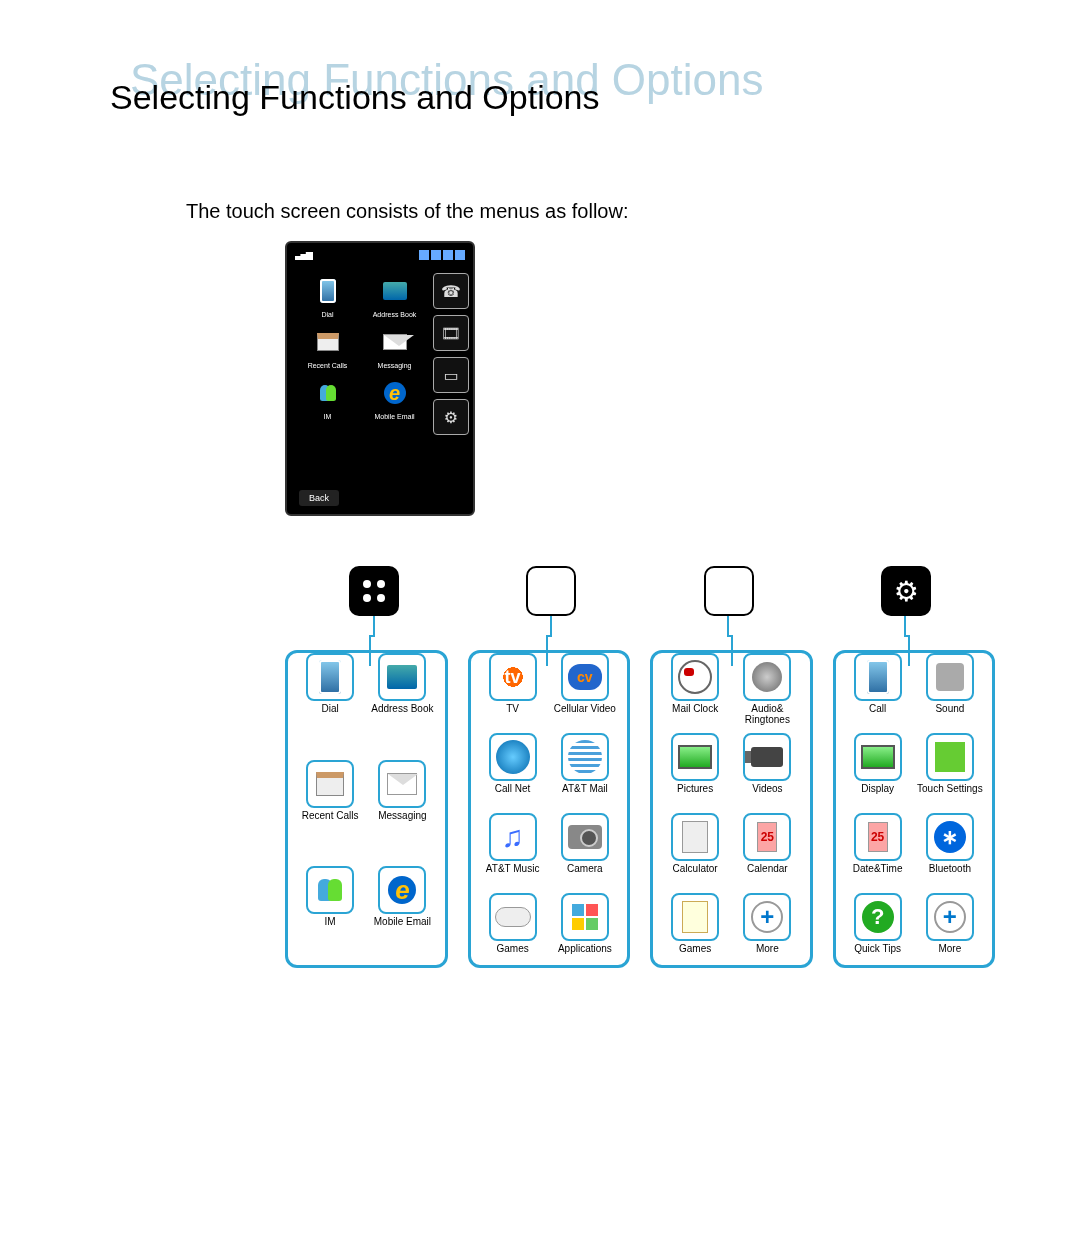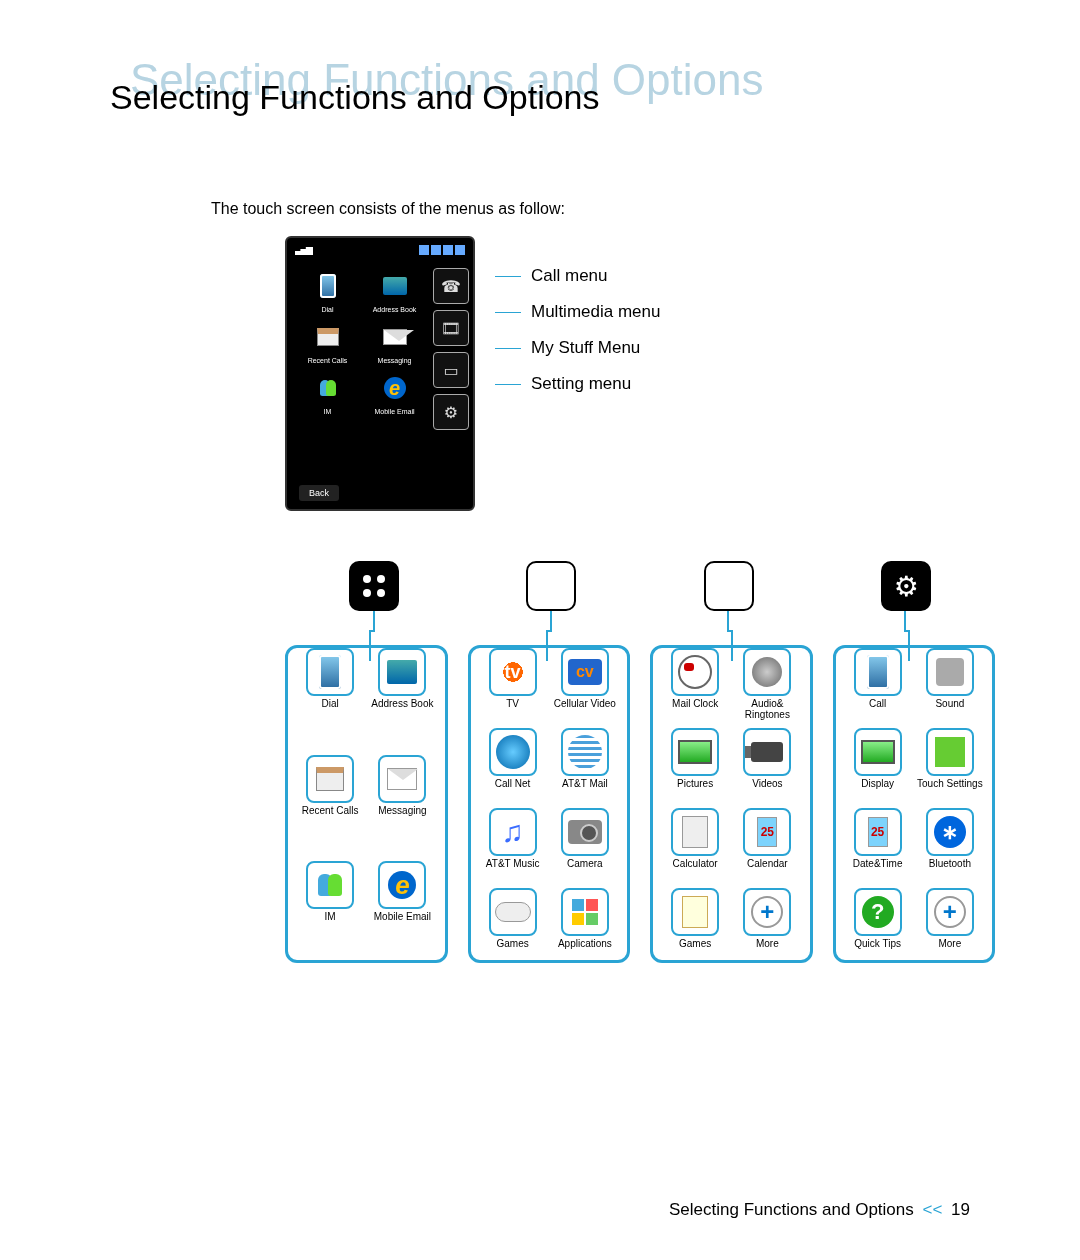--- a/index.html
+++ b/index.html
@@ -1,21 +1,21 @@
 <!DOCTYPE html>
 <html><head>
 <meta charset="utf-8">
 <style>
   * { box-sizing: border-box; margin: 0; padding: 0; }
   body { font-family: Arial, sans-serif; background: #fff; width: 1080px; height: 1260px; position: relative; color: #000; }
   .page { padding: 60px 110px 40px 110px; }
   .title-area { position: relative; height: 80px; margin-bottom: 60px; }
   .title-shadow { position: absolute; top: -5px; left: 20px; font-size: 44px; font-weight: 500; color: #b7d4e2; white-space: nowrap; }
   .title { position: absolute; top: 18px; left: 0; font-size: 34px; font-weight: 500; color: #000; }
-  .intro { font-size: 16px; margin-left: 101px; margin-bottom: 18px; }
+  .intro { font-size: 20px; margin-left: 76px; margin-bottom: 18px; }
   .phone-diagram { margin-left: 175px; display: flex; align-items: flex-start; margin-bottom: 50px; }
   .phone { width: 190px; height: 275px; background: #000; border-radius: 6px; border: 2px solid #333; position: relative; padding: 4px; }
   .phone-status { height: 16px; display: flex; justify-content: space-between; align-items: center; padding: 0 4px; }
   .phone-status .signal { width: 18px; height: 10px; background: linear-gradient(to right, #fff 0%, #fff 100%); clip-path: polygon(0 100%, 0 60%, 30% 60%, 30% 40%, 60% 40%, 60% 20%, 100% 20%, 100% 100%); }
   .phone-status .icons { display: flex; gap: 2px; }
   .phone-status .icons span { width: 10px; height: 10px; background: #6af; }
   .phone-grid { display: grid; grid-template-columns: 1fr 1fr; gap: 6px 6px; padding: 10px 6px 4px 6px; width: 140px; }
   .phone-app { display: flex; flex-direction: column; align-items: center; gap: 2px; }
   .phone-app .ico { width: 36px; height: 36px; border-radius: 4px; display: flex; align-items: center; justify-content: center; font-size: 20px; }
   .phone-app .lbl { font-size: 7px; color: #fff; text-align: center; }
@@ -44,38 +44,38 @@
   .ic-phone { width: 22px; height: 34px; background: linear-gradient(#88ccee,#2a6aa0); border-radius: 3px; box-shadow: inset 0 0 0 2px #fff; }
   .ic-image { width: 30px; height: 24px; background: linear-gradient(#4aa, #06a); border-radius: 2px; }
   .ic-clip { width: 28px; height: 24px; background: #eee; border: 1px solid #888; border-top: 6px solid #c96; }
   .ic-mail { width: 30px; height: 22px; background: #fff; border: 1px solid #999; position: relative; }
   .ic-mail::after { content: ""; position: absolute; top: 0; left: 0; right: 0; border-left: 15px solid transparent; border-right: 15px solid transparent; border-top: 11px solid #ddd; }
   .ic-im { display: flex; }
   .ic-im span { width: 14px; height: 22px; background: #4ad; border-radius: 6px 6px 3px 3px; }
   .ic-im span:last-child { background: #6d3; margin-left: -4px; }
   .ic-e { width: 28px; height: 28px; border-radius: 50%; background: #06c; color: #ffc107; font-weight: bold; display: flex; align-items: center; justify-content: center; font-style: italic; }
   .ic-tv { width: 34px; height: 34px; border-radius: 50%; background: radial-gradient(#f60 40%, #fff 41%); color: #fff; font-weight: bold; display: flex; align-items: center; justify-content: center; font-size: 18px; }
-  .ic-cv { width: 34px; height: 26px; background: #26c; border-radius: 4px; color: #f80; font-weight: bold; display: flex; align-items: center; justify-content: center; font-size: 16px; }
+  .ic-cv { width: 34px; height: 26px; background: #26c; border-radius: 12px; color: #f80; font-weight: bold; display: flex; align-items: center; justify-content: center; font-size: 14px; }
   .ic-globe { width: 34px; height: 34px; border-radius: 50%; background: radial-gradient(#6cf, #06a); }
   .ic-att { width: 34px; height: 34px; border-radius: 50%; background: repeating-linear-gradient(#4aa0db 0 3px, #fff 3px 6px); }
   .ic-music { color: #3a6cff; font-size: 30px; }
   .ic-camera { width: 34px; height: 24px; background: #888; border-radius: 4px; position: relative; }
   .ic-camera::after { content:""; position:absolute; right:4px; top:4px; width:14px; height:14px; border-radius:50%; background:#555; border:2px solid #ccc; }
   .ic-gamepad { width: 36px; height: 20px; background: #eee; border-radius: 10px; border:1px solid #999; position:relative; }
   .ic-apps { display: grid; grid-template-columns: 1fr 1fr; gap:2px; }
   .ic-apps span { width:12px; height:12px; background:#4ad; }
   .ic-apps span:nth-child(2){background:#f55;} .ic-apps span:nth-child(3){background:#fc0;} .ic-apps span:nth-child(4){background:#6c6;}
   .ic-clock { width: 34px; height: 34px; border-radius: 50%; border: 2px solid #666; position:relative; background:#fff; }
   .ic-clock::after { content:""; position:absolute; top:6px; left:4px; width:10px;height:8px; background:#c00; border-radius:3px; }
   .ic-speaker { width: 30px; height: 30px; border-radius: 50%; background: radial-gradient(#ccc,#666); }
   .ic-monitor { width: 34px; height: 24px; background: linear-gradient(#8e8,#2a2); border: 2px solid #555; }
   .ic-camcorder { width: 32px; height: 20px; background: #444; border-radius: 3px; position:relative; }
   .ic-camcorder::after{content:"";position:absolute;left:-8px;top:4px;width:8px;height:12px;background:#666;}
   .ic-calc { width: 26px; height: 32px; background: #eee; border:1px solid #999; }
-  .ic-cal { width: 20px; height: 30px; background:#7dd3fc; border:1px solid #999; color:#c00; font-size:12px; font-weight:bold; display:flex; align-items:center; justify-content:center; }
+  .ic-cal { width: 20px; height: 30px; background:#fca5a5; border:1px solid #999; color:#c00; font-size:12px; font-weight:bold; display:flex; align-items:center; justify-content:center; }
   .ic-notes { width: 26px; height: 32px; background: #ffd; border:1px solid #ca5; }
   .ic-plus { width: 32px; height: 32px; border-radius: 50%; border:2px solid #999; color:#0077cc; font-size:24px; font-weight:bold; display:flex; align-items:center; justify-content:center; }
   .ic-sound { width: 28px; height: 28px; background: #aaa; border-radius:4px; position:relative; }
   .ic-touch { width: 30px; height: 30px; background: #6c3; }
   .ic-bt { width: 32px; height: 32px; border-radius: 50%; background: #0066dd; color:#fff; font-size:20px; font-weight:bold; display:flex; align-items:center; justify-content:center; }
   .ic-q { width: 32px; height: 32px; border-radius: 50%; background: #2a2; color:#fff; font-size:22px; font-weight:bold; display:flex; align-items:center; justify-content:center; }
   .phone-app .ico .ic-phone{width:16px;height:24px;}
   .phone-app .ico .ic-image{width:24px;height:18px;}
   .phone-app .ico .ic-clip{width:22px;height:18px;}
   .phone-app .ico .ic-mail{width:24px;height:16px;}
@@ -156,38 +156,20 @@
           </div>
         <div class="tab">
             <span class="ico-small">▭</span>
           </div>
         <div class="tab">
             <span class="ico-small">⚙</span>
           </div>
       </div>
       <div class="phone-back">Back</div>
     </div>
-    <div class="callouts">
-      <div class="callout">
-          <div class="callout-line"></div>
-          <span>Call menu</span>
-        </div>
-      <div class="callout">
-          <div class="callout-line"></div>
-          <span>Multimedia menu</span>
-        </div>
-      <div class="callout">
-          <div class="callout-line"></div>
-          <span>My Stuff Menu</span>
-        </div>
-      <div class="callout">
-          <div class="callout-line"></div>
-          <span>Setting menu</span>
-        </div>
-    </div>
   </div>
 
   <div class="tree">
     <div class="tree-top">
       <div class="top-btn">
           <div class="dot-grid">
             <span></span>
             <span></span>
             <span></span>
             <span></span>
@@ -406,19 +388,14 @@
             <div class="tile">
               <div class="ic-plus">+</div>
             </div>
             <div class="lbl">More</div>
           </div>
       </div>
 
     </div>
   </div>
 
-  <div class="footer">
-    <span>Selecting Functions and Options</span>
-    <span class="sep">&lt;&lt;</span>
-    <span>19</span>
-  </div>
 
 </div>
 
 </body></html>

